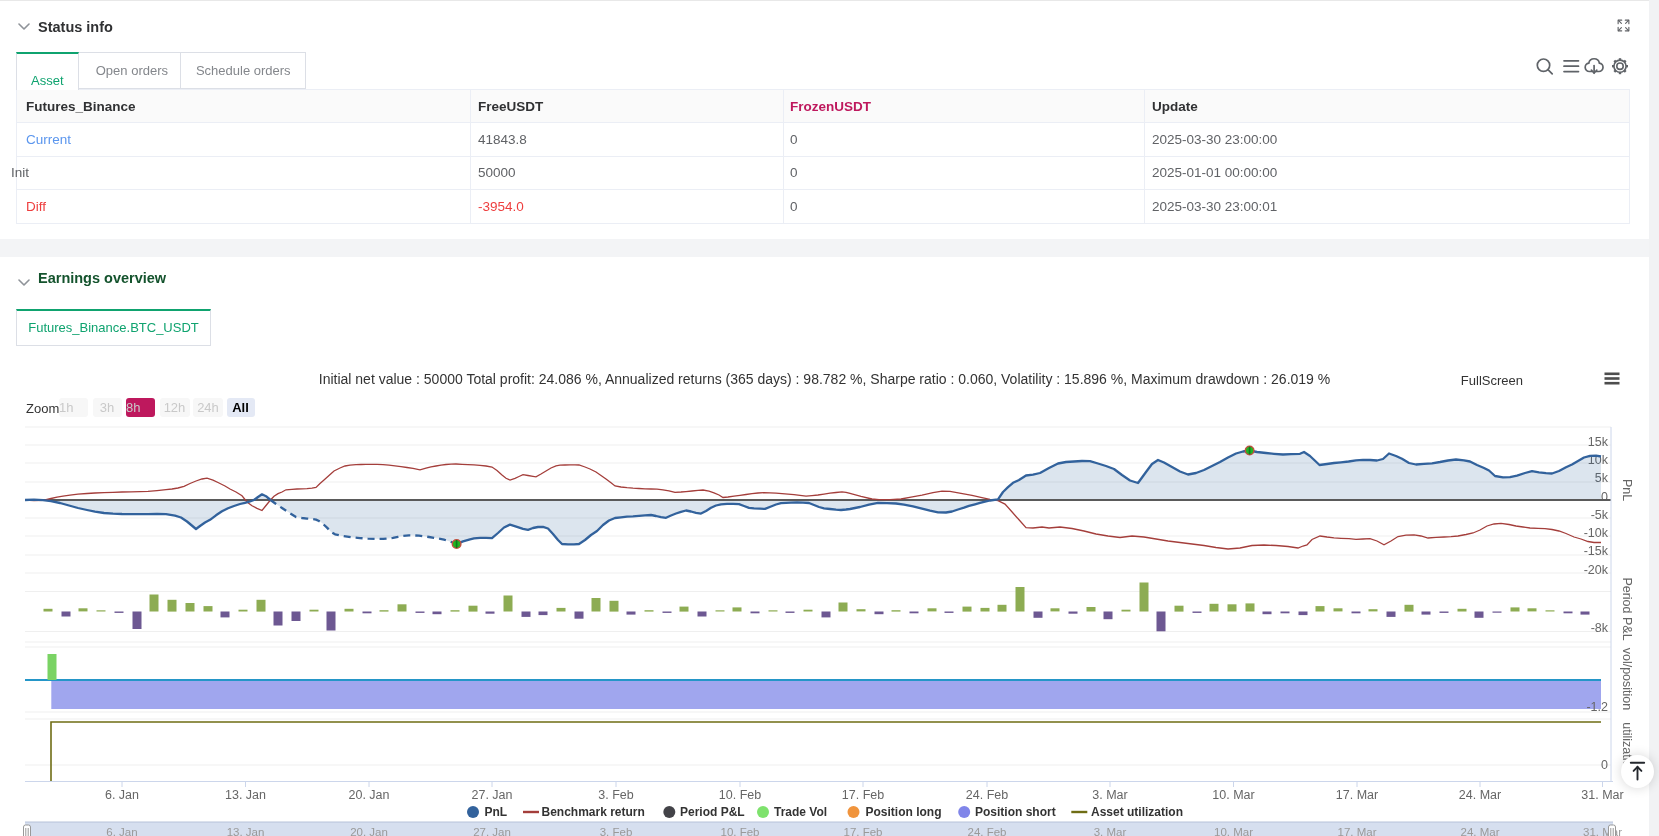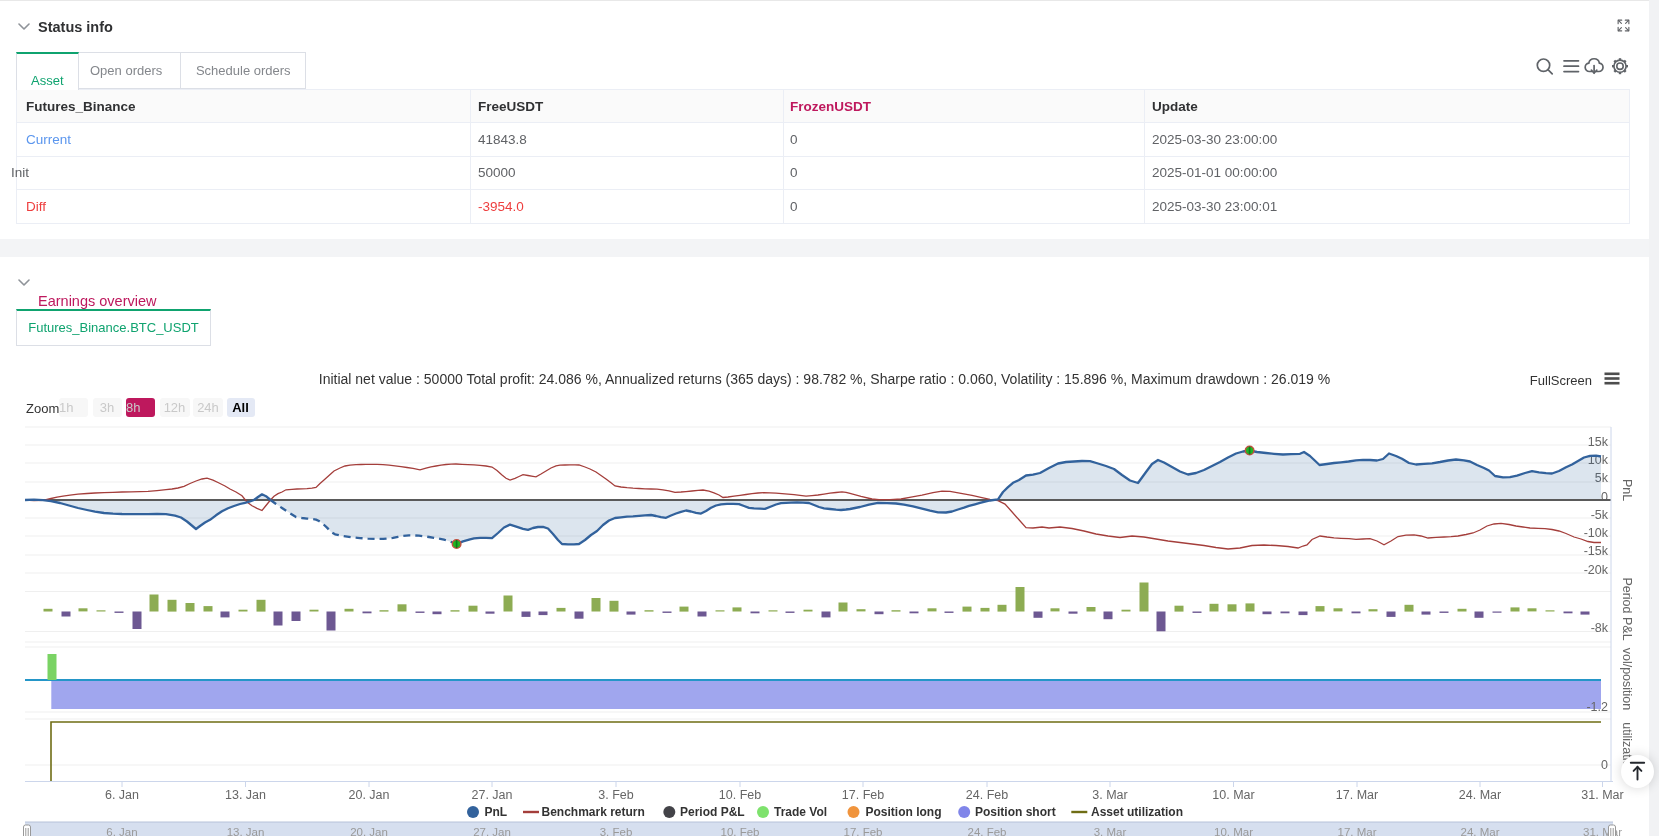--- a/index.html
+++ b/index.html
@@ -25,21 +25,21 @@
       <line x1="14.2" y1="14.2" x2="10.6" y2="10.6"></line>
 <polyline points="5.8,14.6 1.4,14.6 1.4,10.2"></polyline>
       <line x1="1.8" y1="14.2" x2="5.4" y2="10.6"></line>
 </g>
   </svg>
 
 <div class="abs" style="left:16px;top:52px;width:62.5px;height:38px;background:#fff;border:1px solid #dcdfe6;border-top:2px solid #0fa36f;border-bottom:none;z-index:3"></div>
 <div class="abs" style="left:78.5px;top:52px;width:102px;height:36.5px;border:1px solid #dcdfe6;border-left:none"></div>
 <div class="abs" style="left:180.5px;top:52px;width:125.5px;height:36.5px;border:1px solid #dcdfe6;border-left:none"></div>
 <div class="tabtxt" style="left:16px;top:73px;width:62.5px;text-align:center;color:#0fa36f;z-index:4">Asset</div>
-<div class="tabtxt" style="left:90px;top:63px;width:102px;text-align:left;color:#84878c">Open orders</div>
+<div class="tabtxt" style="left:66px;top:63px;width:102px;text-align:right;color:#84878c">Open orders</div>
 <div class="tabtxt" style="left:180.5px;top:63px;width:125.5px;text-align:center;color:#84878c">Schedule orders</div>
 <svg width="100" height="22" viewBox="0 0 100 22" style="position:absolute;left:1535px;top:56px">
 <g stroke="#5f6368" stroke-width="1.7" fill="none" stroke-linecap="round">
 <circle cx="8.5" cy="9.2" r="6.2"></circle>
       <line x1="13.2" y1="13.9" x2="17.2" y2="17.9"></line>
 <line x1="29" y1="4.8" x2="43.5" y2="4.8"></line>
       <line x1="29" y1="10.2" x2="43.5" y2="10.2"></line>
       <line x1="29" y1="15.6" x2="43.5" y2="15.6"></line>
 <path d="M56.5 15.5 h-2.1 a4.2 4.2 0 0 1 -0.6 -8.36 a5.4 5.4 0 0 1 10.6 0 a4.2 4.2 0 0 1 -0.6 8.36 h-2.1"></path>
 <line x1="59.1" y1="9.5" x2="59.1" y2="16.8"></line>
@@ -87,26 +87,26 @@
 <div class="ct" style="left:26px;top:205.7px;color:#ee3e3e">Diff</div>
 <div class="ct" style="left:478px;top:205.7px;color:#ee3e3e">-3954.0</div>
 <div class="ct" style="left:790px;top:205.7px;color:#606266">0</div>
 <div class="ct" style="left:1152px;top:205.7px;color:#606266">2025-03-30 23:00:01</div>
 
 <div class="abs" style="left:0;top:239px;width:1649px;height:18px;background:#f3f4f6"></div>
 
 <svg width="12" height="7" viewBox="0 0 12 7" style="position:absolute;left:18px;top:279px">
     <polyline points="1,1 6,6 11,1" fill="none" stroke="#8f9399" stroke-width="1.6" stroke-linecap="round" stroke-linejoin="round"></polyline>
   </svg>
-<div class="abs" style="left:38px;top:293px;font-size:14.5px;font-weight:400;color:#be185d">Earnings overview</div>
+<div class="abs" style="left:38px;top:270px;font-size:14.5px;font-weight:700;color:#14532d">Earnings overview</div>
 <div class="abs" style="left:16px;top:309px;width:195px;height:37px;background:#fff;border:1px solid #dcdfe6;border-top:2px solid #0fa36f"></div>
 <div class="tabtxt" style="left:16px;top:320px;width:195px;text-align:center;color:#0fa36f">Futures_Binance.BTC_USDT</div>
 
 <div class="abs" style="left:0;top:371px;width:1649px;text-align:center;font-size:14px;color:#333">Initial net value : 50000 Total profit: 24.086 %, Annualized returns (365 days) : 98.782 %, Sharpe ratio : 0.060, Volatility : 15.896 %, Maximum drawdown : 26.019 %</div>
-<div class="abs" style="left:1492px;top:373px;width:100px;text-align:right;font-size:13px;color:#333">FullScreen</div>
+<div class="abs" style="left:1423px;top:373px;width:100px;text-align:right;font-size:13px;color:#333">FullScreen</div>
 <svg width="16" height="13" viewBox="0 0 16 13" style="position:absolute;left:1604px;top:372px">
 <g fill="#4d4d4d">
       <rect x="0.5" y="0.5" width="15" height="2.6"></rect>
       <rect x="0.5" y="5.2" width="15" height="2.6"></rect>
       <rect x="0.5" y="9.9" width="15" height="2.6"></rect>
     </g>
   </svg>
 
 <div class="abs" style="left:26px;top:401px;font-size:13px;color:#333">Zoom</div>
 <div class="abs" style="left:59px;top:398px;width:29px;height:19px;background:#f7f7f7;border-radius:3px;line-height:19px;font-size:13px;color:#c9c9c9">1h</div>

